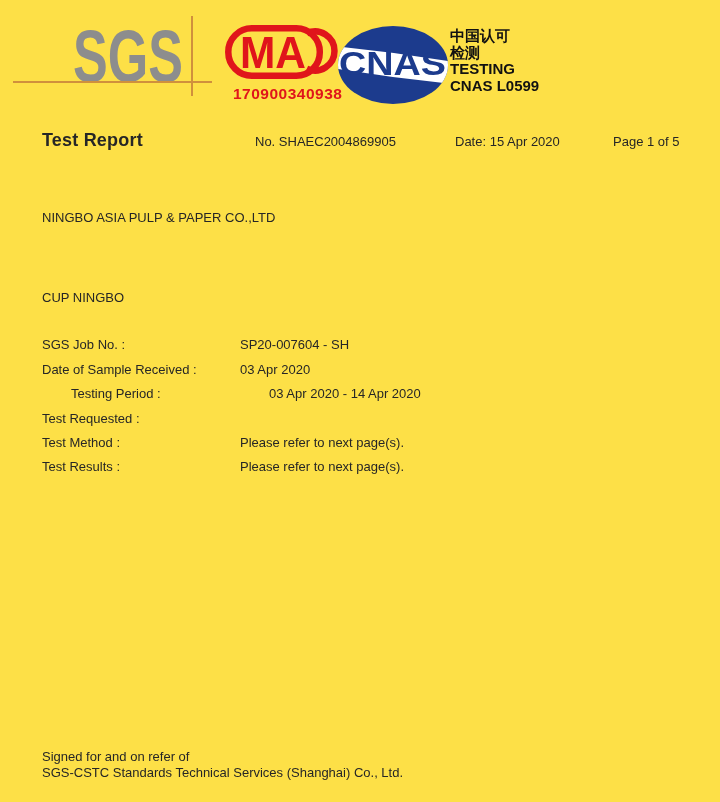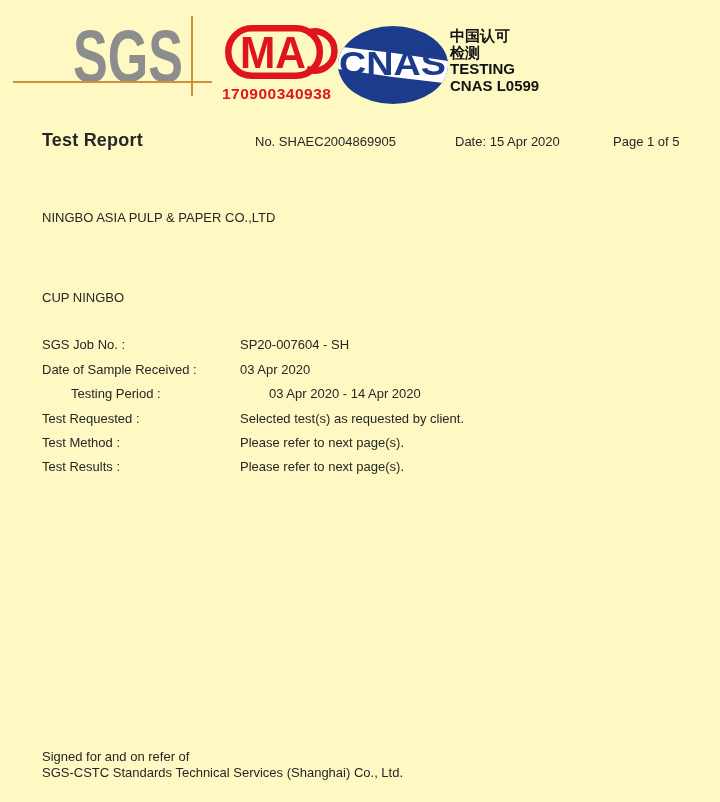--- a/index.html
+++ b/index.html
@@ -1,25 +1,25 @@
 <!DOCTYPE html>
 <html><head>
 <meta charset="utf-8">
 <style>
   html,body{margin:0;padding:0;background:#fff;}
   .page{
-    position:relative;width:720px;height:802px;background:#fef9c3;overflow:hidden;
+    position:relative;width:720px;height:802px;background:#fde047;overflow:hidden;
     font-family:"Liberation Sans",sans-serif;color:#262626;
   }
   .abs{position:absolute;}
   
   .sgs-text{font-family:"Liberation Sans",sans-serif;font-weight:bold;fill:#8d8d8d;font-size:75px;}
   .hline{left:13px;top:81px;width:199px;height:1.5px;background:#d0903c;}
   .vline{left:191px;top:16px;width:1.5px;height:80px;background:#d0903c;}
-  .cma-number{left:222px;top:85px;width:108px;text-align:center;color:#e0151b;
+  .cma-number{left:233px;top:85px;width:108px;text-align:center;color:#e0151b;
     font-size:15.5px;font-weight:bold;letter-spacing:0.5px;white-space:nowrap;}
   .acc-block{left:450px;top:28px;line-height:16.5px;white-space:nowrap;color:#111;}
   .acc-cn{font-size:15px;font-weight:bold;}
   .acc-en{font-size:15px;font-weight:bold;}
   
   .report-title{left:42px;top:130px;font-size:18px;font-weight:bold;letter-spacing:0.2px;white-space:nowrap;}
   .report-no{left:255px;top:134px;font-size:13px;white-space:nowrap;}
   .report-date{left:455px;top:134px;font-size:13px;white-space:nowrap;}
   .report-page{left:613px;top:134px;font-size:13px;white-space:nowrap;}
   
@@ -87,21 +87,20 @@
   <div class="abs info-row" style="top:362px;">
     <span class="label">Date of Sample Received :</span>
     <span class="value">03 Apr 2020</span>
   </div>
   <div class="abs info-row" style="top:386px;margin-left:29px;">
     <span class="label">Testing Period :</span>
     <span class="value">03 Apr 2020 - 14 Apr 2020</span>
   </div>
   <div class="abs info-row" style="top:411px;">
     <span class="label">Test Requested :</span>
-    <span class="value">Selected test(s) as requested by client.</span>
   </div>
   <div class="abs info-row" style="top:435px;">
     <span class="label">Test Method :</span>
     <span class="value">Please refer to next page(s).</span>
   </div>
   <div class="abs info-row" style="top:459px;">
     <span class="label">Test Results :</span>
     <span class="value">Please refer to next page(s).</span>
   </div>
 

